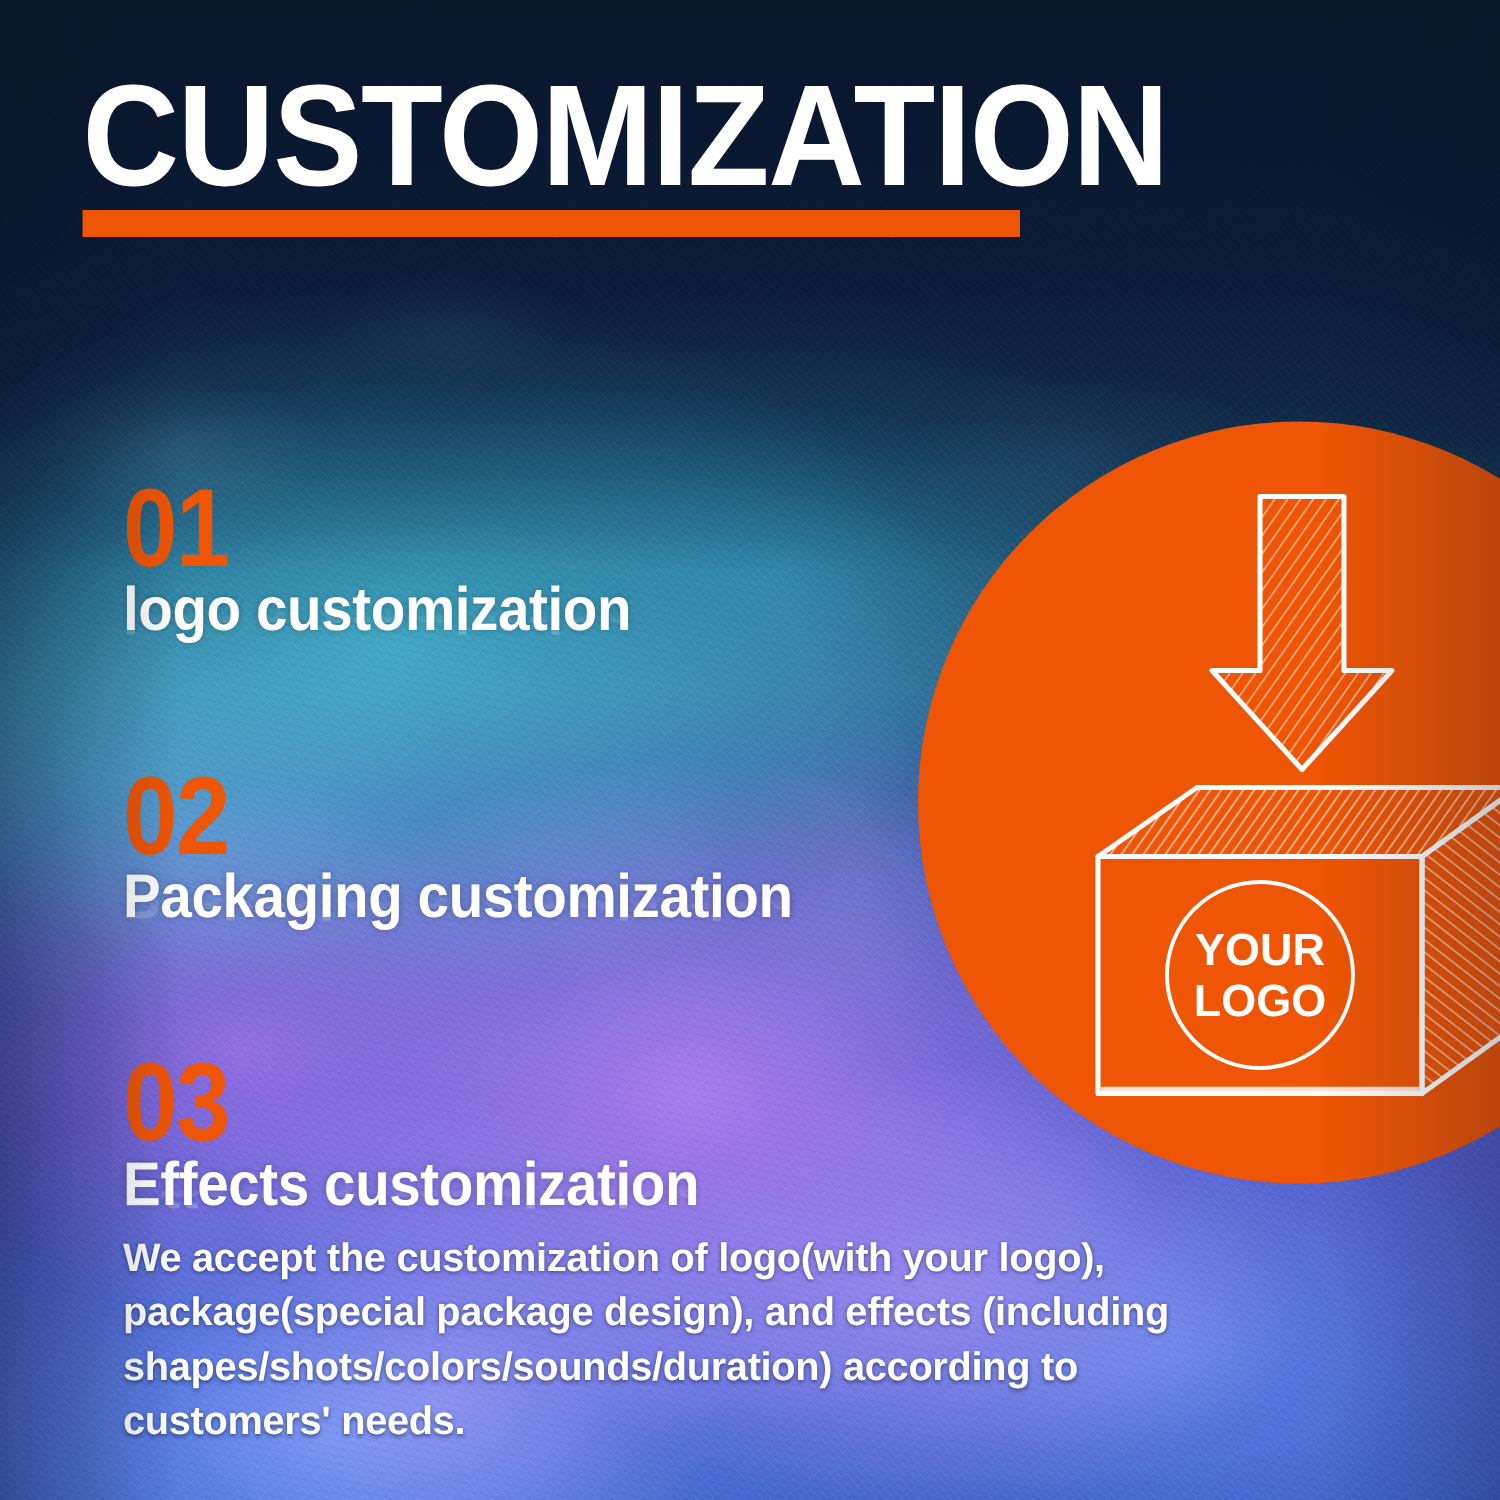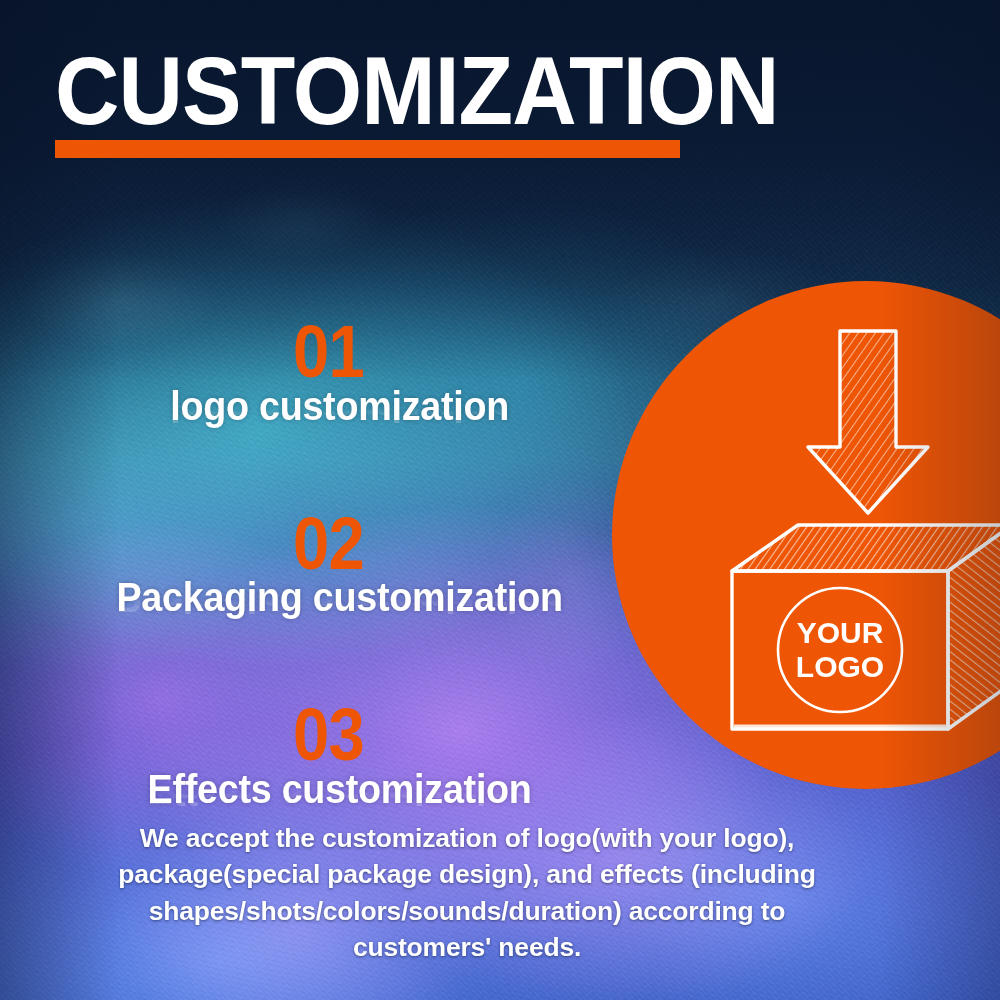--- a/index.html
+++ b/index.html
@@ -4,21 +4,20 @@
 <style>
   html,body{margin:0;padding:0;background:#0b1c33;}
   *{box-sizing:border-box;}
 
   #poster{
     position:relative;
     width:1000px;height:1000px;
     overflow:hidden;
     font-family:"Liberation Sans", sans-serif;
     background:#0e2240;
-    text-align:center;
   }
 
   
   .bg-layer{position:absolute;inset:0;}
 
   .bg-base{
     background:
       linear-gradient(180deg,
         #0c1e3a 0%,
         #0e2344 16%,

